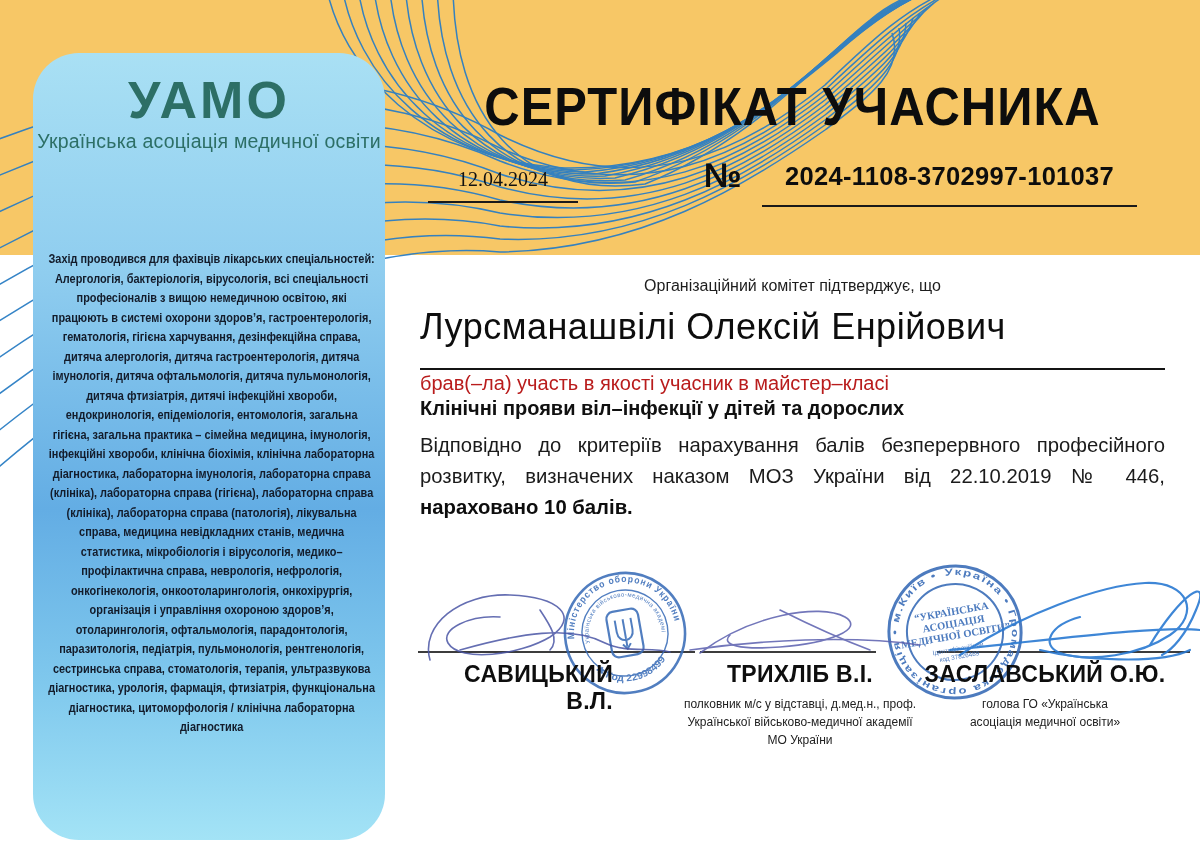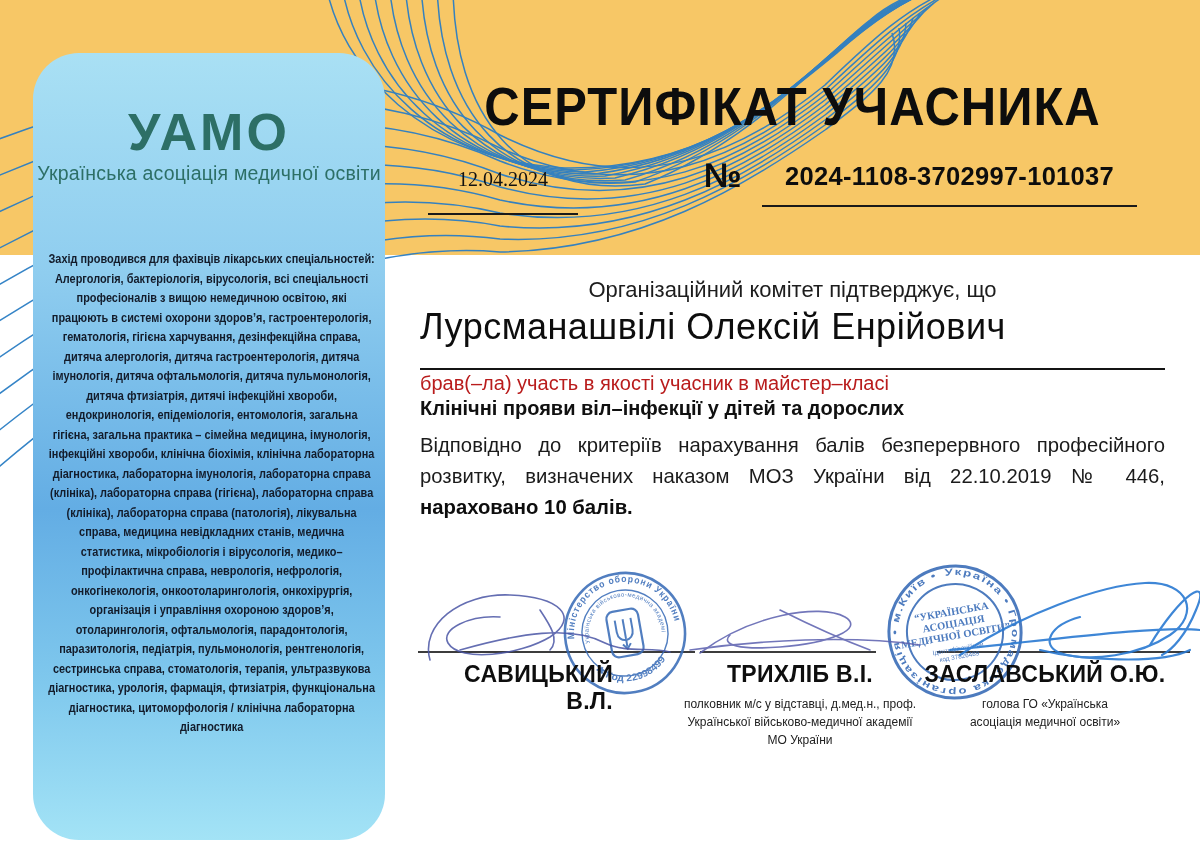--- a/index.html
+++ b/index.html
@@ -5,41 +5,41 @@
   * { margin:0; padding:0; box-sizing:border-box; }
   body { background:#ffffff; font-family:"Liberation Sans", sans-serif; }
   #cert { position:relative; width:1200px; height:848px; background:#ffffff; overflow:hidden; }
 
   .band { position:absolute; left:0; top:0; width:1200px; height:255px; background:#f7c766; }
   .waves { position:absolute; left:0; top:0; width:1200px; height:520px; pointer-events:none; }
 
   .sidebar { position:absolute; left:33px; top:53px; width:352px; height:787px; border-radius:46px;
     background:linear-gradient(180deg,#a9e0f4 0%,#8fcdef 28%,#63ade4 58%,#7fc8ed 80%,#a3e3f6 100%);
     overflow:hidden; z-index:2; }
-  .logo { margin-top:52px; text-align:center; color:#2d6f66; }
+  .logo { margin-top:20px; text-align:center; color:#2d6f66; }
   .logo-abbr { font-size:52px; font-weight:700; letter-spacing:3px; line-height:1.05; }
   .logo-name { font-size:19.5px; letter-spacing:0.2px; margin-top:2px; }
   .sidebar-text { position:absolute; left:14px; top:196px; width:392px;
     transform:scaleX(0.84); transform-origin:top left;
     font-size:13px; font-weight:700; line-height:1.5; text-align:center; color:#131c2b; }
 
   .title { position:absolute; left:420px; top:76px; width:745px; text-align:center;
     font-size:49px; font-weight:800; letter-spacing:1px; color:#0d0d0d;
     transform:scaleY(1.08); transform-origin:top center; white-space:nowrap; z-index:2; }
 
   .date-field { position:absolute; left:428px; top:168px; width:150px; text-align:center;
     font-family:"Liberation Serif", serif; font-size:20px; color:#111;
-    border-bottom:2px solid #1a1a1a; padding-bottom:22px; z-index:2; }
+    border-bottom:2px solid #1a1a1a; padding-bottom:10px; z-index:2; }
   .no-symbol { position:absolute; left:704px; top:156px; font-size:34px; font-weight:800; color:#0d0d0d; z-index:2; }
   .number-field { position:absolute; left:762px; top:162px; width:375px; text-align:center;
     font-size:25.5px; font-weight:600; letter-spacing:0.3px; color:#0d0d0d;
     border-bottom:2px solid #1a1a1a; padding-bottom:14px; z-index:2; }
 
   .confirm { position:absolute; left:420px; top:277px; width:745px; text-align:center;
-    font-size:22px; color:#1d1d1d; z-index:2; }
+    font-size:16px; color:#1d1d1d; z-index:2; }
   .pname { position:absolute; left:420px; top:306px; width:745px;
     font-size:36px; font-weight:500; letter-spacing:0.5px; color:#0d0d0d;
     border-bottom:2px solid #141414; padding-bottom:20px; z-index:2; }
   .participation { position:absolute; left:420px; top:372px; width:745px; font-size:20px; color:#b91c1c; z-index:2; }
   .event { position:absolute; left:420px; top:397px; width:745px; font-size:20px; font-weight:700; color:#101010; z-index:2; }
   .criteria { position:absolute; left:420px; top:430px; width:745px; font-size:20.3px; line-height:1.52;
     text-align:justify; color:#1b1b1b; z-index:2; }
   .criteria b { color:#0d0d0d; }
 
   .sig-line { position:absolute; height:0; border-top:2px solid #3c3c3c; z-index:3; }

